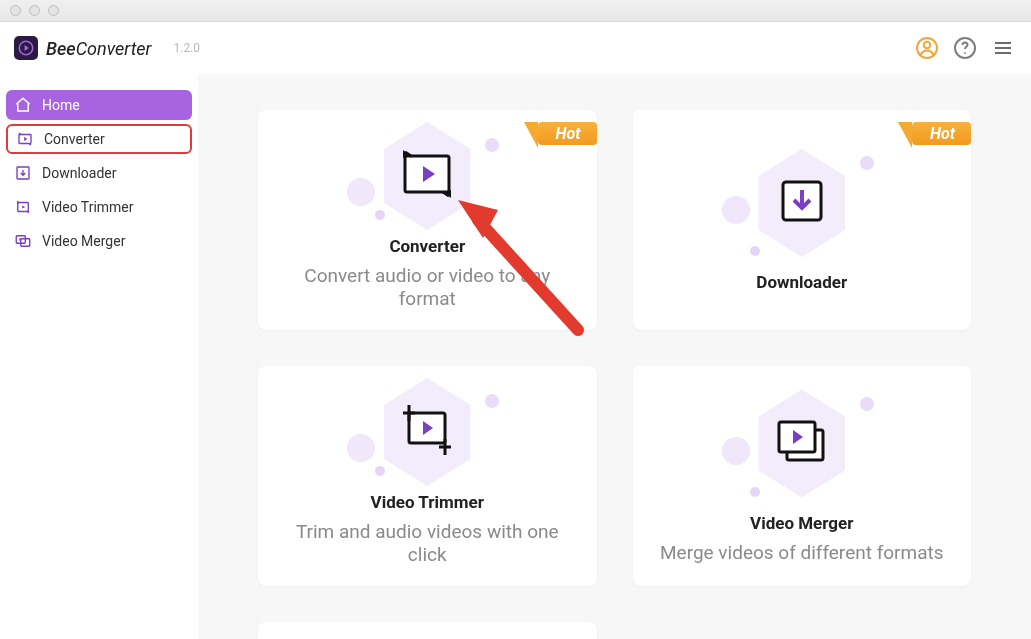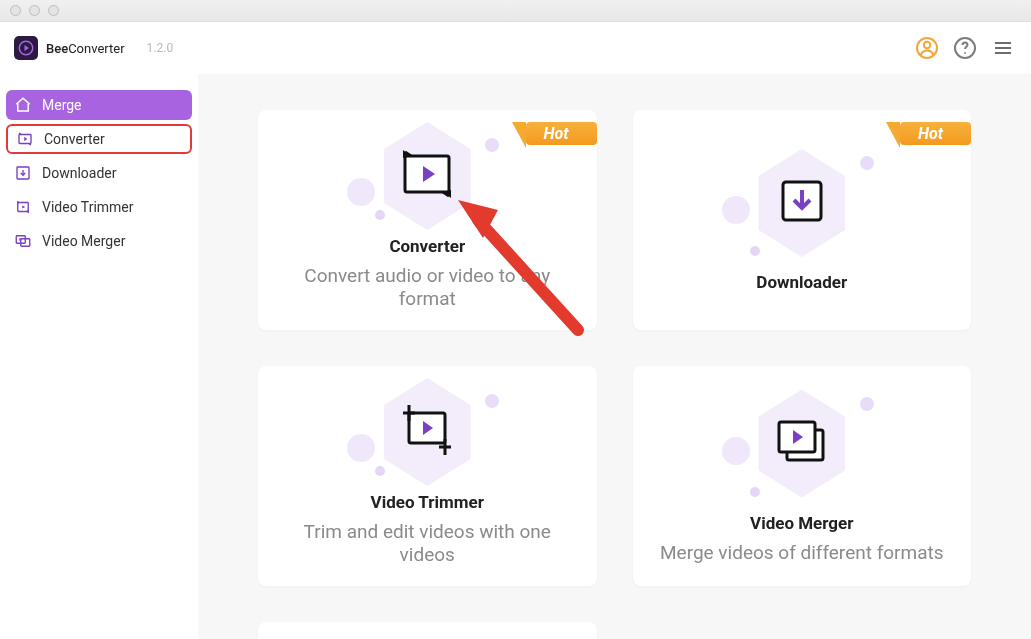--- a/index.html
+++ b/index.html
@@ -6,21 +6,21 @@
   html, body { width: 1031px; height: 639px; font-family: -apple-system, BlinkMacSystemFont, "Segoe UI", Roboto, sans-serif; background: #f5f5f5; overflow: hidden; }
 
   
   .titlebar { height: 22px; background: linear-gradient(#f0f0f0,#e8e8e8); display:flex; align-items:center; padding-left:10px; gap:8px; border-bottom:1px solid #dcdcdc;}
   .dot { width:11px; height:11px; border-radius:50%; border:1px solid #bdbdbd; background:#e4e4e4;}
 
   
   .header { height: 52px; background: #ffffff; display:flex; align-items:center; padding:0 14px; }
   .app-logo { width:24px; height:24px; border-radius:5px; background:#2b1a42; position:relative; margin-right:8px; display:flex; align-items:center; justify-content:center;}
   .app-logo svg { width:18px; height:18px; }
-  .app-name { font-size:13px; font-weight:500; color:#222; }
+  .app-name { font-size:18px; font-weight:500; color:#222;font-style:italic; }
   .app-name .thin { font-weight:400; }
   .app-version { font-size:12px; color:#b9b9b9; margin-left:22px; }
   .header-spacer { flex:1; }
   .header-icon { width:28px; height:28px; display:flex; align-items:center; justify-content:center; margin-left:10px; cursor:pointer;}
   .header-icon svg { width:24px; height:24px; }
 
   
   .body { display:flex; height: calc(639px - 22px - 52px); }
 
   
@@ -37,21 +37,21 @@
   .card { position:relative; background:#fff; border-radius:8px; height:220px; box-shadow:0 1px 3px rgba(0,0,0,0.04); display:flex; flex-direction:column; align-items:center; justify-content:center; padding:20px; cursor:pointer;}
   .card .illus { width:160px; height:110px; position:relative; margin-bottom:8px; }
   .hex { position:absolute; left:50%; top:50%; transform:translate(-50%,-50%); width:96px; height:108px; background:#f3ecfb; clip-path: polygon(50% 0%, 95% 25%, 95% 75%, 50% 100%, 5% 75%, 5% 25%); }
   .bubble { position:absolute; border-radius:50%; background:#f0e7fb; }
   .bubble.b1 { width:28px; height:28px; left:0px; top:48px; }
   .bubble.b2 { width:14px; height:14px; right:8px; top:8px; background:#e9dcf9;}
   .bubble.b3 { width:10px; height:10px; left:28px; bottom:2px; background:#e5d6f7;}
   .card-icon { position:absolute; left:50%; top:50%; transform:translate(-50%,-50%); }
   .card-title { font-size:17px; font-weight:700; color:#222; margin-top:6px;}
   .card-desc { font-size:19px; color:#8a8a8a; margin-top:8px; text-align:center;}
-  .badge { position:absolute; top:12px; right:0; background:linear-gradient(180deg,#f7b13c,#f39a1f); color:#fff; font-weight:700; font-style:italic; font-size:16px; padding:2px 28px 2px 18px; border-radius:4px 4px 4px 4px; }
+  .badge { position:absolute; top:12px; right:0; background:linear-gradient(180deg,#f7b13c,#f39a1f); color:#fff; font-weight:700; font-style:italic; font-size:16px; padding:2px 16px 2px 18px; border-radius:4px 4px 4px 4px; }
   .badge::before { content:""; position:absolute; left:-14px; top:0; width:0; height:0; border-top:0 solid transparent; border-bottom:26px solid transparent; border-right:14px solid #f6a92f; }
 
   
   .arrow-annot { position:absolute; pointer-events:none; }
 
 </style>
 </head>
 <body>
 
 <div class="titlebar">
@@ -99,21 +99,21 @@
 
   <div class="sidebar">
 
     <div class="side-item active">
       <span class="side-icon">
         <svg viewBox="0 0 24 24" fill="none" stroke="#fff" stroke-width="2">
             <path d="M3 11l9-8 9 8"></path>
             <path d="M5 10v10h14V10"></path>
           </svg>
       </span>
-      <span>Merge</span>
+      <span>Home</span>
     </div>
 
     <div class="side-item highlight">
       <span class="side-icon">
         <svg viewBox="0 0 24 24" fill="none" stroke="#7a3fc2" stroke-width="1.8">
             <rect x="4" y="6" width="16" height="12" rx="1"></rect>
             <polygon points="11,9 15,12 11,15" fill="#7a3fc2" stroke="none"></polygon>
             <path d="M4 4l3 2M20 20l-3-2"></path>
           </svg>
       </span>
@@ -213,21 +213,21 @@
           <div class="card-icon">
             <svg width="56" height="54" viewBox="0 0 56 54">
                 <rect x="10" y="10" width="36" height="30" rx="2" fill="#fff" stroke="#111" stroke-width="3"></rect>
                 <polygon points="24,18 34,25 24,32" fill="#7a3fc2"></polygon>
                 <path d="M10 2v16M46 36v16" stroke="#111" stroke-width="3"></path>
                 <path d="M4 10h12M40 44h12" stroke="#111" stroke-width="3"></path>
               </svg>
           </div>
         </div>
         <div class="card-title">Video Trimmer</div>
-        <div class="card-desc">Trim and edit videos with one videos</div>
+        <div class="card-desc">Trim and audio videos with one click</div>
       </div>
 
       <div class="card">
         <div class="illus">
           <div class="hex"></div>
           <div class="bubble b1"></div>
             <div class="bubble b2"></div>
             <div class="bubble b3"></div>
           <div class="card-icon">
             <svg width="58" height="52" viewBox="0 0 58 52">

